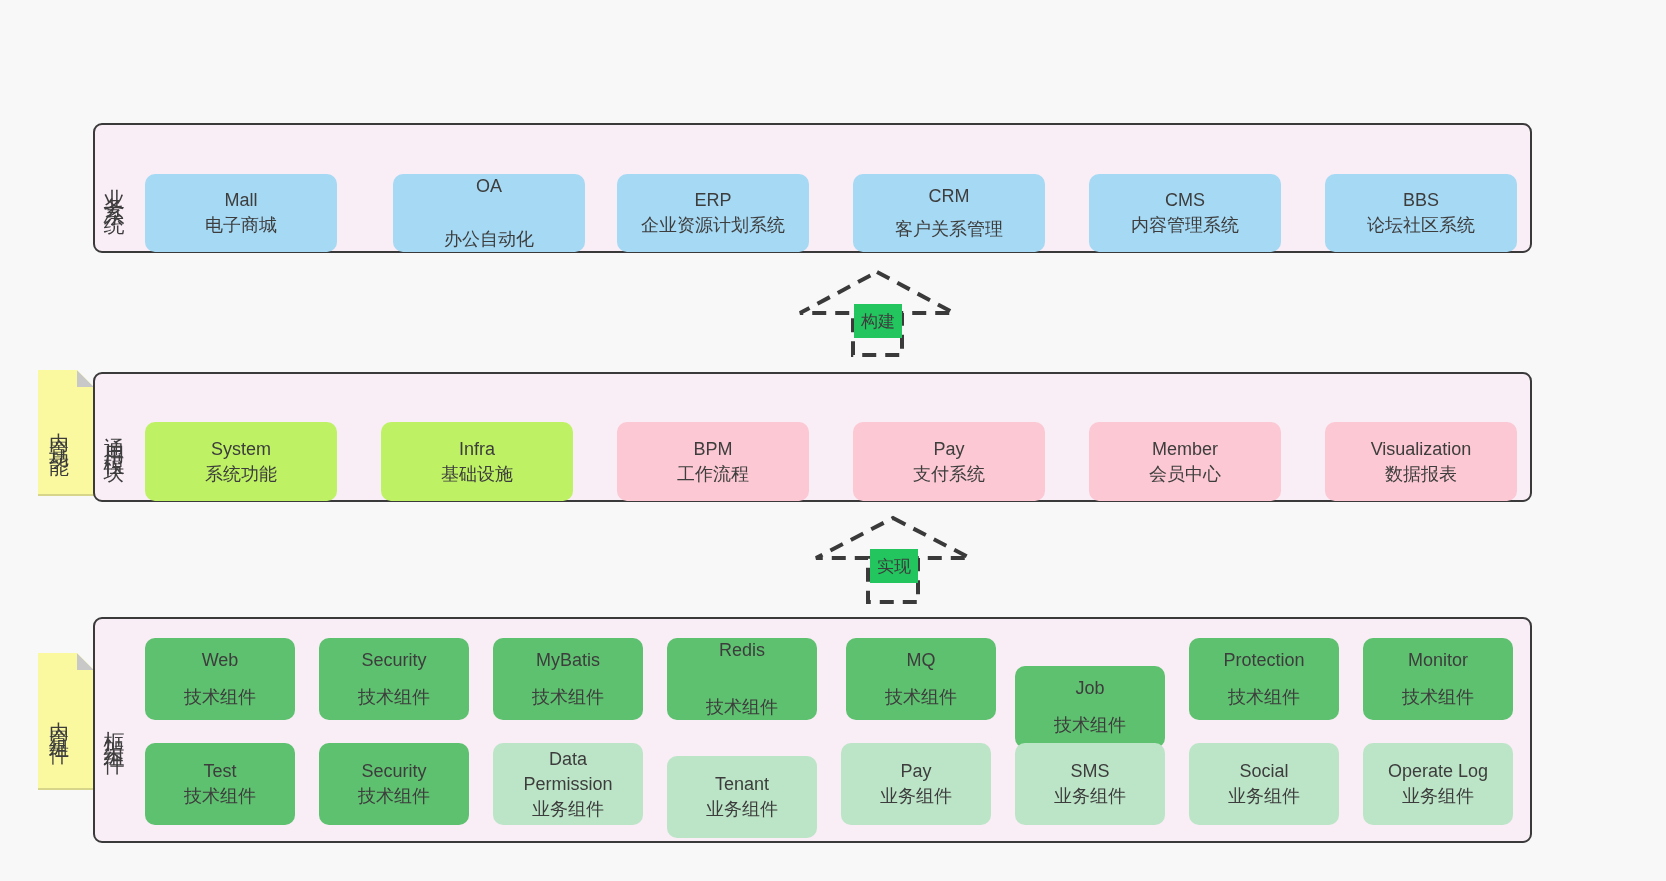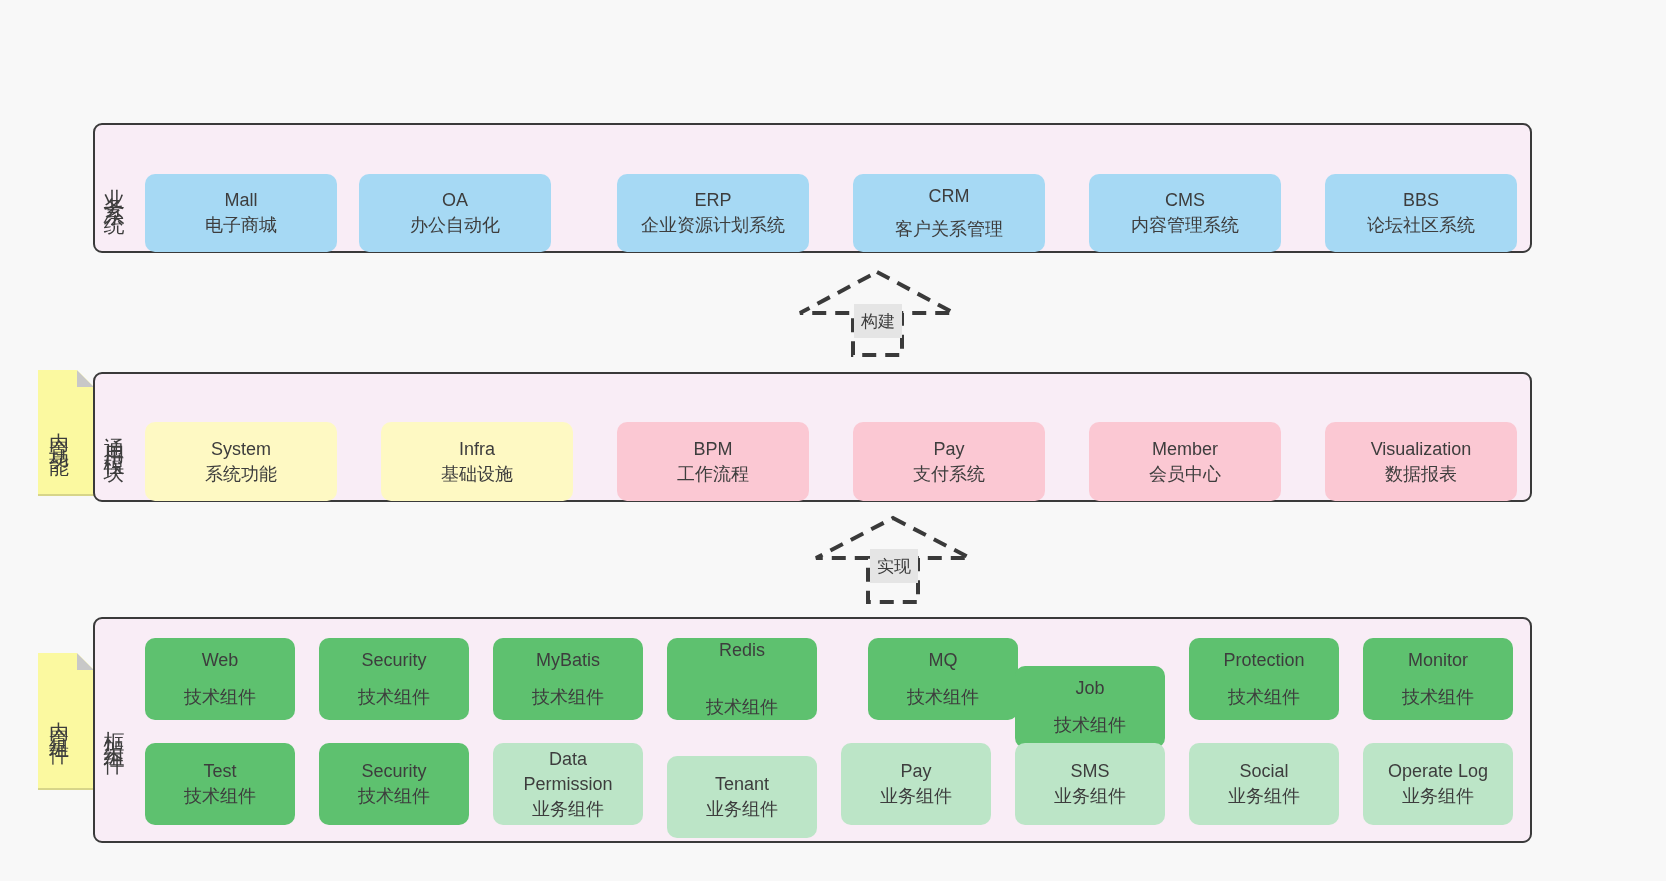--- a/index.html
+++ b/index.html
@@ -49,53 +49,53 @@
     font-size:18px; line-height:25px; color:#3d3d3d;
     padding:0 14px;
   }
   .box.w6 { width:192px;margin-top:24px; }
   .box.h1 { top:150px; height:78px; }
   .box.h2 { top:398px; height:79px; }
   .box.w8 { width:150px; }
   .box.h3 { top:638px; height:82px;gap:12px; }
   .box.h4 { top:743px; height:82px; }
   .blue       { background:#a6d9f4; }
-  .red        { background:#fef9c3;justify-content:center; }
+  .red        { background:#bef264;justify-content:center; }
   .pink       { background:#fbc8d3; }
   .green-dark { background:#5ec16f; }
   .green-lite { background:#bce5c7; }
   
   .overlay { position:absolute; left:0; top:0; z-index:3; pointer-events:none; }
   .overlay path {
     fill:none; stroke:#3a3a3a; stroke-width:4;
     stroke-dasharray:14 9; stroke-linejoin:miter; stroke-linecap:butt;
   }
   .alabel {
     position:absolute; z-index:4;
-    background:#e5e5e5; font-size:17px; color:#3d3d3d;
+    background:#22c55e; font-size:17px; color:#3d3d3d;
     display:flex; align-items:center; justify-content:center;
   }
 </style>
 </head>
 <body>
 
 <div id="stage">
 
   <div>
     <div class="sticky" style="left:38px;top:370px;width:56px;height:126px;">内置功能</div>
     <div class="sticky" style="left:38px;top:653px;width:56px;height:137px;">内置组件</div>
 
     <div class="panel" style="left:93px;top:123px;width:1439px;height:130px;"></div>
     <div class="vlabel" style="left:94px;top:123px;width:40px;height:130px;">业务系统</div>
 
     <div class="box blue w6 h1" style="left:145px;">
       <div>Mall</div>
       <div>电子商城</div>
     </div>
-    <div class="box blue w6 h1" style="left:359px;">
+    <div class="box blue w6 h1" style="left:393px;justify-content:space-between;">
       <div>OA</div>
       <div>办公自动化</div>
     </div>
     <div class="box blue w6 h1" style="left:617px;">
       <div>ERP</div>
       <div>企业资源计划系统</div>
     </div>
     <div class="box blue w6 h1" style="left:853px;gap:8px;">
       <div>CRM</div>
       <div>客户关系管理</div>
@@ -160,21 +160,21 @@
       <div>技术组件</div>
     </div>
     <div class="box green-dark w8 h3" style="left:493px;">
       <div>MyBatis</div>
       <div>技术组件</div>
     </div>
     <div class="box green-dark w8 h3" style="left:667px;justify-content:space-between;">
       <div>Redis</div>
       <div>技术组件</div>
     </div>
-    <div class="box green-dark w8 h3" style="left:868px;">
+    <div class="box green-dark w8 h3" style="left:846px;">
       <div>MQ</div>
       <div>技术组件</div>
     </div>
     <div class="box green-dark w8 h3" style="left:1015px;margin-top:28px;">
       <div>Job</div>
       <div>技术组件</div>
     </div>
     <div class="box green-dark w8 h3" style="left:1189px;">
       <div>Protection</div>
       <div>技术组件</div>

